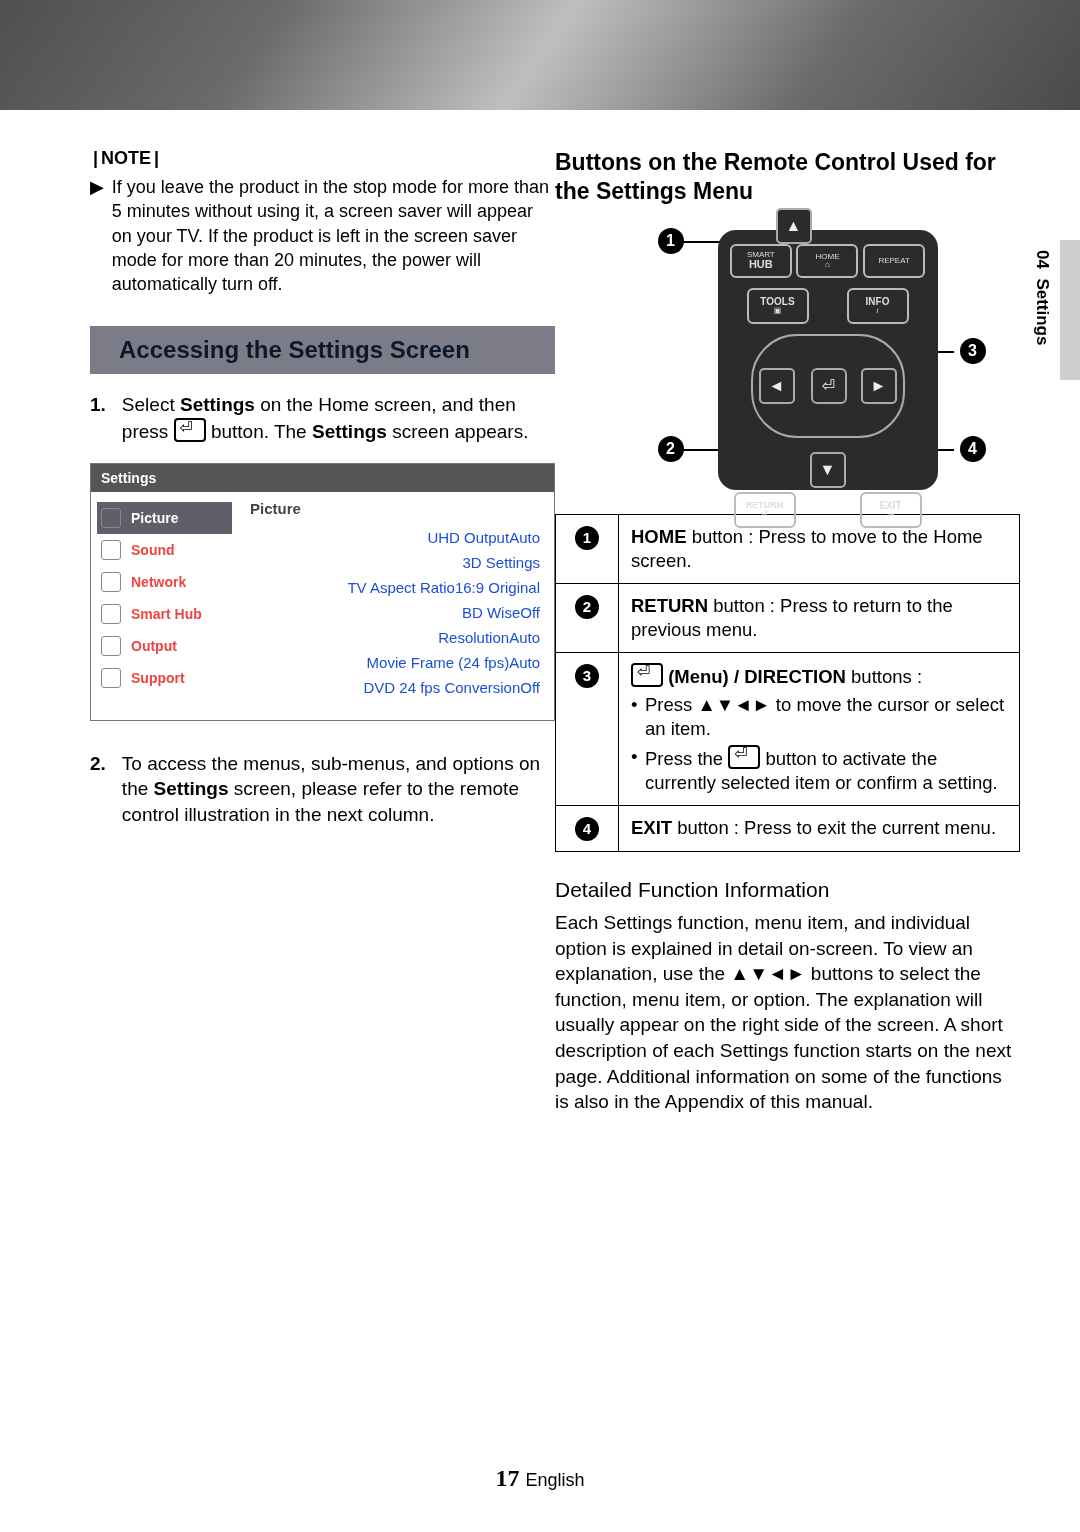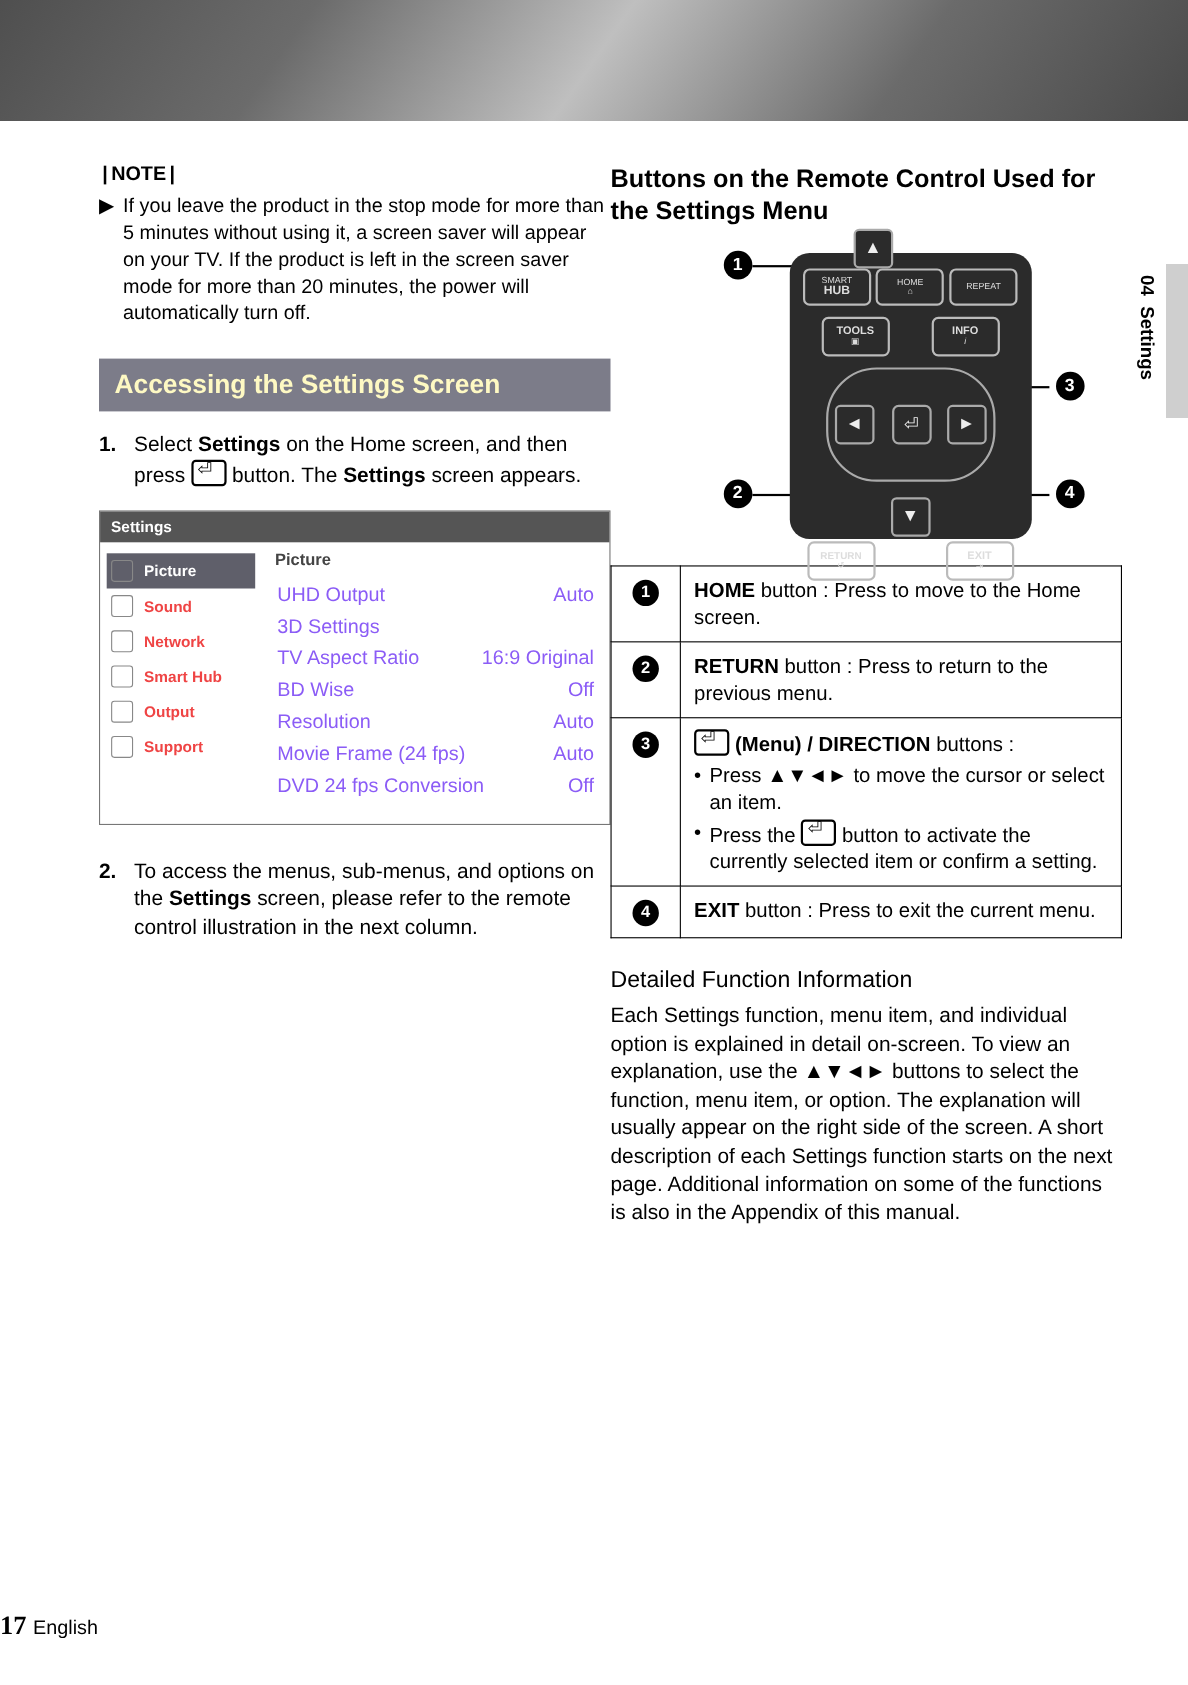--- a/index.html
+++ b/index.html
@@ -5,37 +5,37 @@
   html,body{margin:0;padding:0;font-family:Arial,Helvetica,sans-serif;color:#000;background:#fff}
   .page{width:1080px;height:1532px;position:relative;box-sizing:border-box;padding:40px 60px 40px 90px}
   .top-gradient{position:absolute;top:0;left:0;right:0;height:110px;
     background:linear-gradient(125deg,#4f4f4f 0%,#6b6b6b 25%,#bfbfbf 50%,#6b6b6b 75%,#4a4a4a 100%)}
   .content{position:relative;display:flex;padding-top:108px}
   .col{flex:1;min-width:0}
   .note-head{font-weight:bold;font-size:18px}
   .note-bar{display:inline-block;margin:0 3px}
   .note-body{display:flex;font-size:18px;line-height:1.35;margin-top:6px}
   .note-arrow{margin-right:8px}
-  .section-title{background:#7c7c89;color:#fef9c3;font-weight:bold;font-size:24px;
-    padding:10px 14px;margin-top:30px}
+  .section-title{background:#7c7c89;color:#0f172a;font-weight:bold;font-size:24px;
+    padding:10px 29px;margin-top:30px}
   .step{display:flex;gap:16px;font-size:19px;line-height:1.35;margin-top:18px}
   .step-num{font-weight:bold;width:26px;text-align:right}
   .enter-icon{display:inline-block;width:28px;height:20px;border:2px solid #000;border-radius:4px;
     vertical-align:-4px;position:relative}
   .enter-icon::after{content:"⏎";position:absolute;left:4px;top:-3px;font-size:16px}
   .settings-panel{border:1px solid #777;margin-top:18px;font-size:14px}
   .panel-bar{background:#555;color:#fff;font-weight:bold;padding:6px 10px}
   .panel-body{display:flex}
   .cats{width:135px;padding:10px 6px 20px 6px}
   .cat-row{display:flex;align-items:center;gap:10px;padding:6px 4px;font-weight:bold;color:#ef4444}
   .cat-row.sel{background:#5f5f6a;color:#fff}
   .cat-ico{width:18px;height:18px;border:1.5px solid #888;border-radius:3px}
   .opts{flex:1;padding:8px 12px 20px 12px}
   .opt-title{font-weight:bold;color:#444;margin-bottom:8px;font-size:15px}
-  .opt-row{display:flex;justify-content:space-between;color:#8b5cf6;font-size:18px;padding:4px 2px}
+  .opt-row{display:flex;justify-content:flex-end;color:#1d4ed8;font-size:15px;padding:4px 2px}
   
   .h2{font-weight:bold;font-size:23px;line-height:1.25}
   .remote-wrap{position:relative;margin:24px auto 24px auto;width:360px;height:260px}
   .remote{position:absolute;left:110px;top:0;width:220px;height:260px;background:#2b2b2b;border-radius:18px}
   .srow{display:flex;justify-content:space-around;padding:14px 10px 6px 10px}
   .sbtn{width:58px;height:30px;border:2px solid #bbb;border-radius:6px;color:#ddd;font-size:8px;
     display:flex;flex-direction:column;align-items:center;justify-content:center;line-height:1}
   .sbtn.big{height:32px}
   .dpad{position:relative;margin:4px auto 0 auto;width:150px;height:100px;border:2px solid #aaa;border-radius:46px}
   .dbtn{position:absolute;width:32px;height:32px;border:2px solid #aaa;border-radius:5px;color:#eee;
@@ -61,21 +61,21 @@
   table.desc td{border:1px solid #000;padding:10px 12px;vertical-align:top;line-height:1.3}
   .num-cell{width:38px;text-align:center;vertical-align:middle}
   .num-circ{display:inline-block;width:24px;height:24px;border-radius:50%;background:#000;color:#fff;
     font-weight:bold;font-size:15px;line-height:24px}
   .bullet{padding-left:14px;position:relative;margin-top:4px}
   .bullet::before{content:"•";position:absolute;left:0}
   .sub-h{font-weight:normal;font-size:21px;margin-top:26px}
   .para{font-size:19px;line-height:1.35;margin-top:8px}
   .side-tab{position:absolute;right:0;top:240px;width:20px;height:140px;background:#cfcfcf}
   .side-txt{position:absolute;right:28px;top:250px;writing-mode:vertical-rl;font-weight:bold;font-size:17px}
-  .footer{position:absolute;left:0;right:0;bottom:40px;text-align:left;font-size:18px}
+  .footer{position:absolute;left:0;right:0;bottom:40px;text-align:center;font-size:18px}
   .footer b{font-size:24px;font-family:Georgia,serif;margin-right:6px}
 </style>
 </head>
 <body>
 
 <div class="page">
   <div class="top-gradient"></div>
   <div class="side-tab"></div>
   <div class="side-txt">
     <span>04</span>&nbsp;&nbsp;<span>Settings</span>

